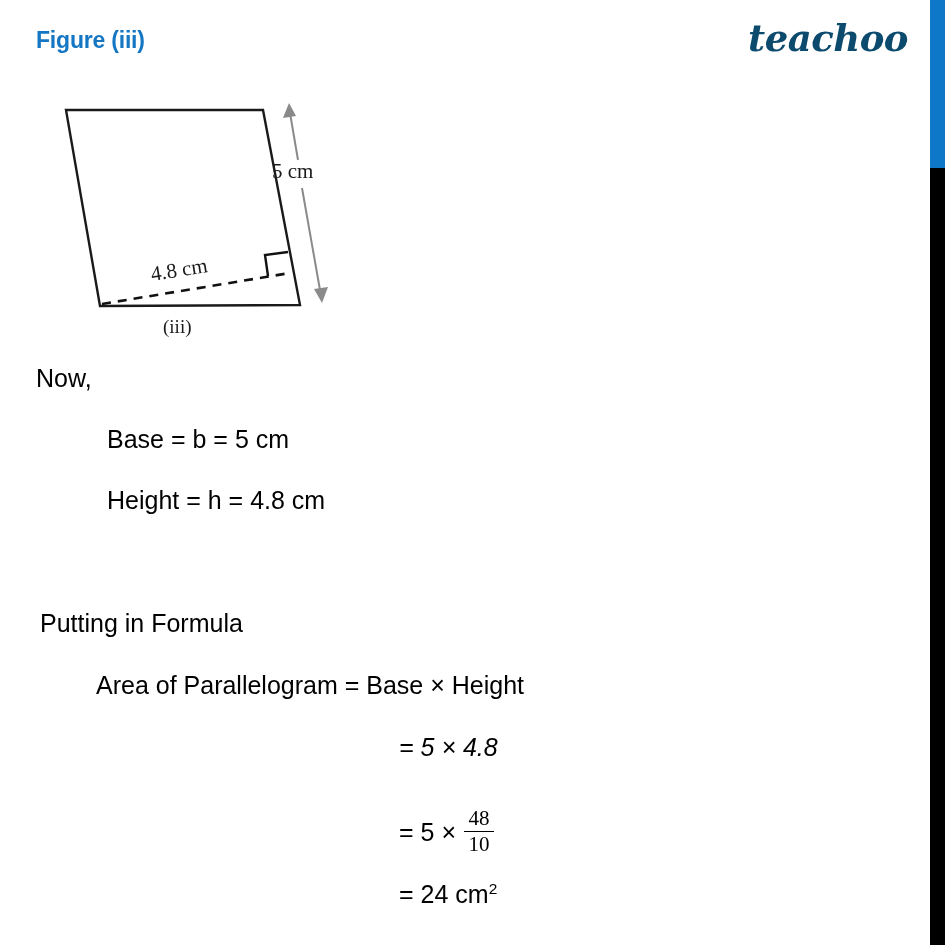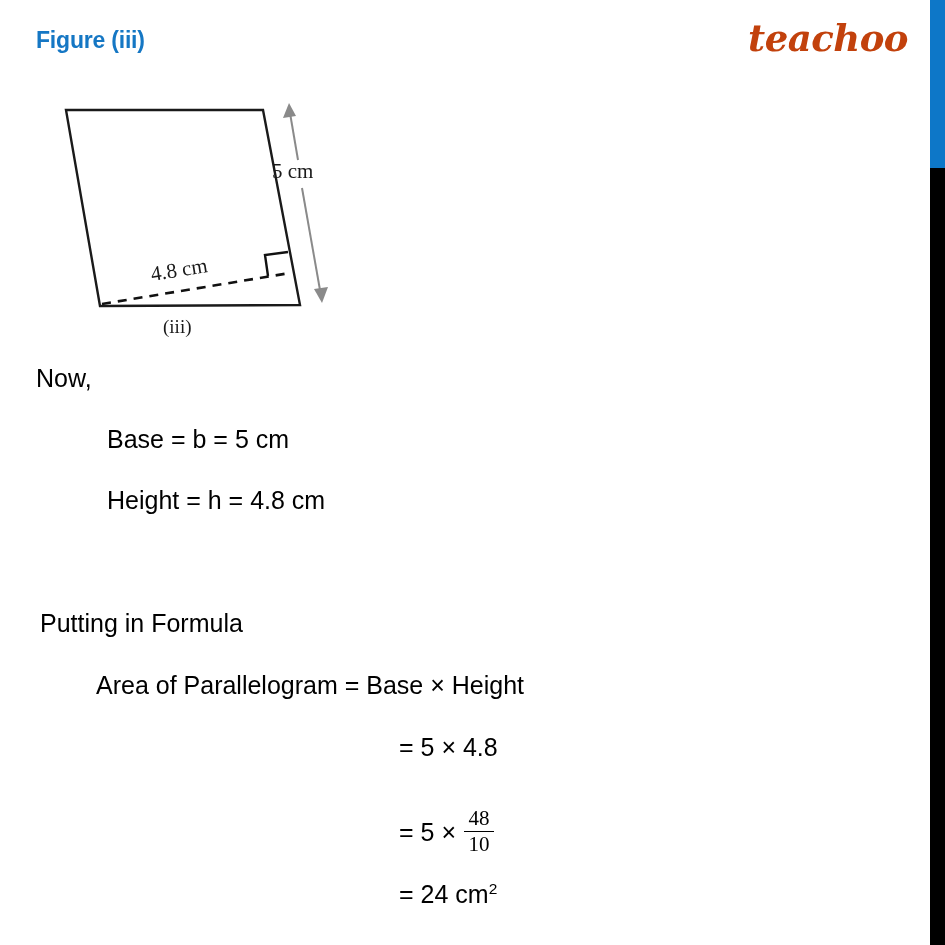--- a/index.html
+++ b/index.html
@@ -46,21 +46,21 @@
     white-space: nowrap;
   }
   #brand-logo {
     position: absolute;
     right: 37px;
     top: 16px;
     font-family: "DejaVu Serif", serif;
     font-size: 37px;
     font-weight: bold;
     font-style: italic;
-    color: #c2410c;
+    color: #0c4a6e;
     letter-spacing: -0.5px;
     white-space: nowrap;
   }
 
   
   #figure-block {
     position: absolute;
     left: 0;
     top: 85px;
     width: 400px;
@@ -83,21 +83,21 @@
     color: #000000;
   }
   .line .b { font-weight: normal; }
   .line .r { font-weight: normal; text-align: right; }
 
   #line-now       { left: 36px;  top: 366px; }
   #line-base      { left: 107px; top: 427px; }
   #line-height    { left: 107px; top: 488px; }
   #line-putting   { left: 40px;  top: 611px; }
   #line-area      { left: 96px; top: 673px; }
-  #line-sub       { left: 399px; top: 735px; }
+  #line-sub       { left: 399px; top: 735px; font-style: italic; }
   #line-answer    { left: 399px; top: 882px; }
 
   
   #line-fraction {
     position: absolute;
     left: 399px;
     top: 808px;
     display: flex;
     align-items: center;
     white-space: nowrap;

